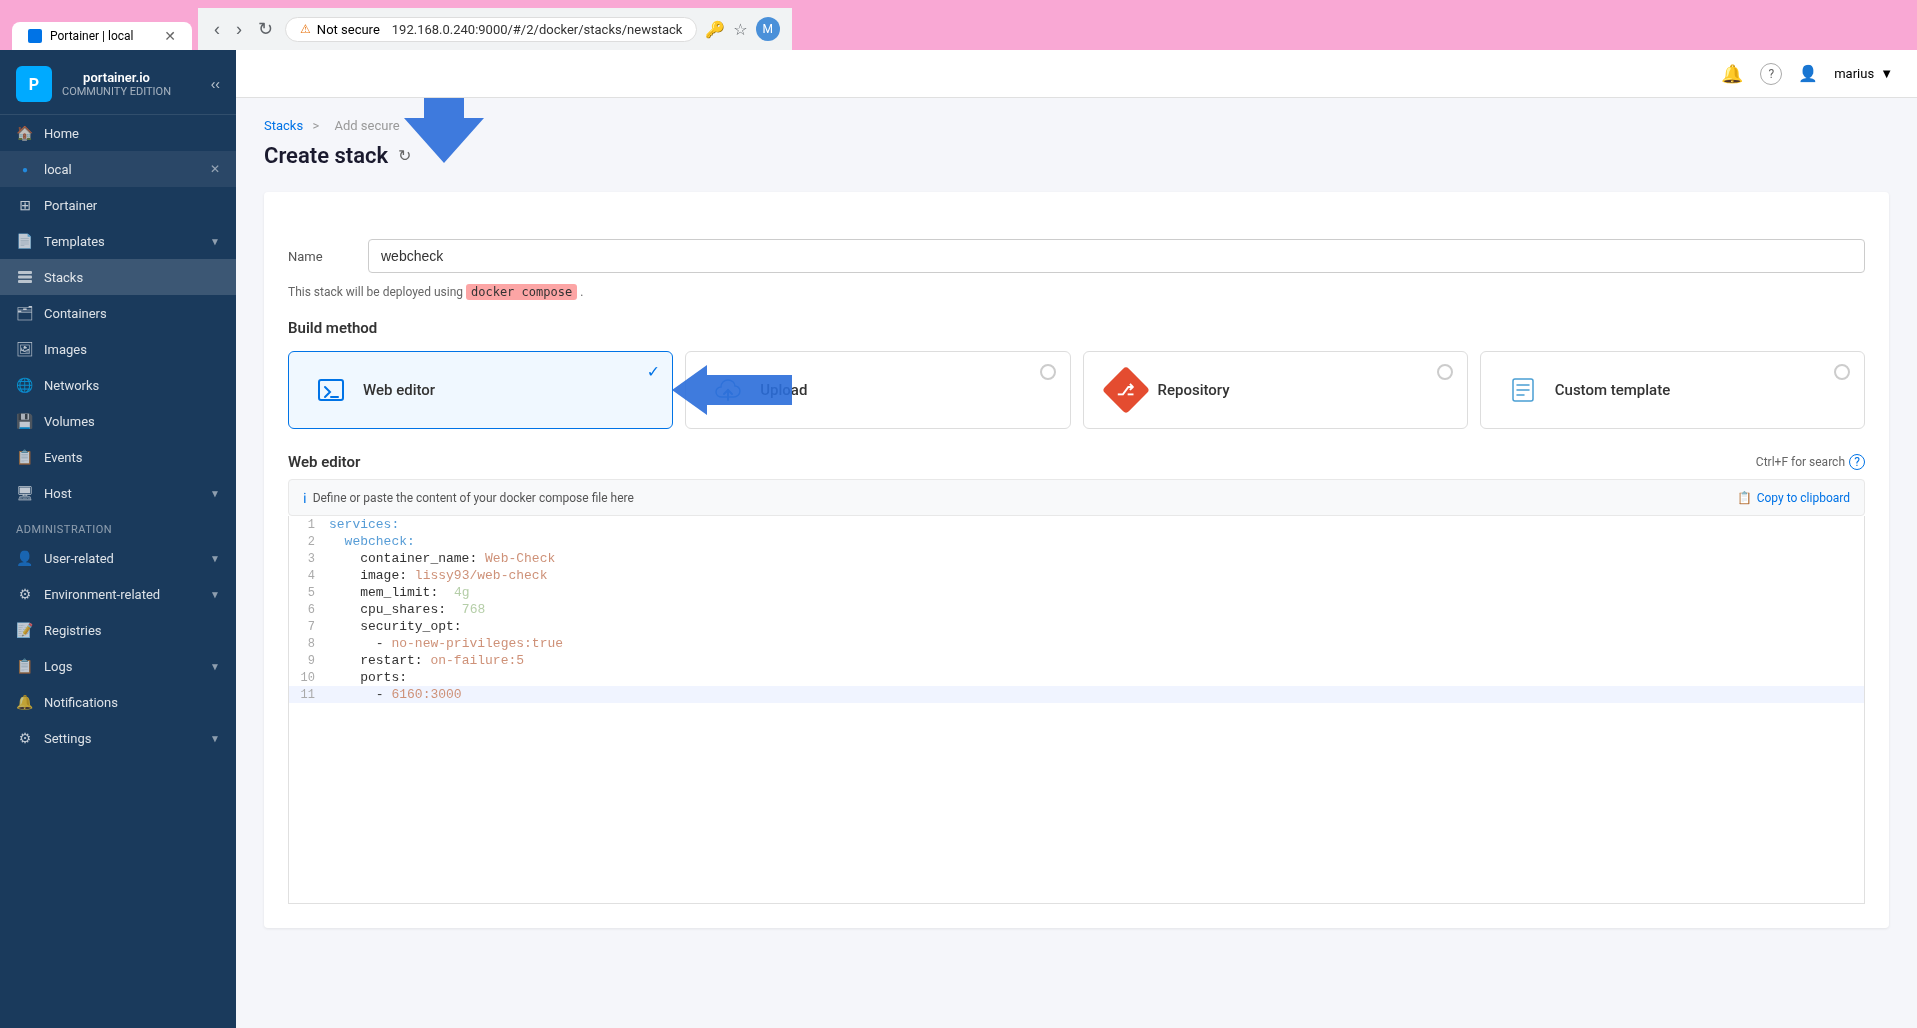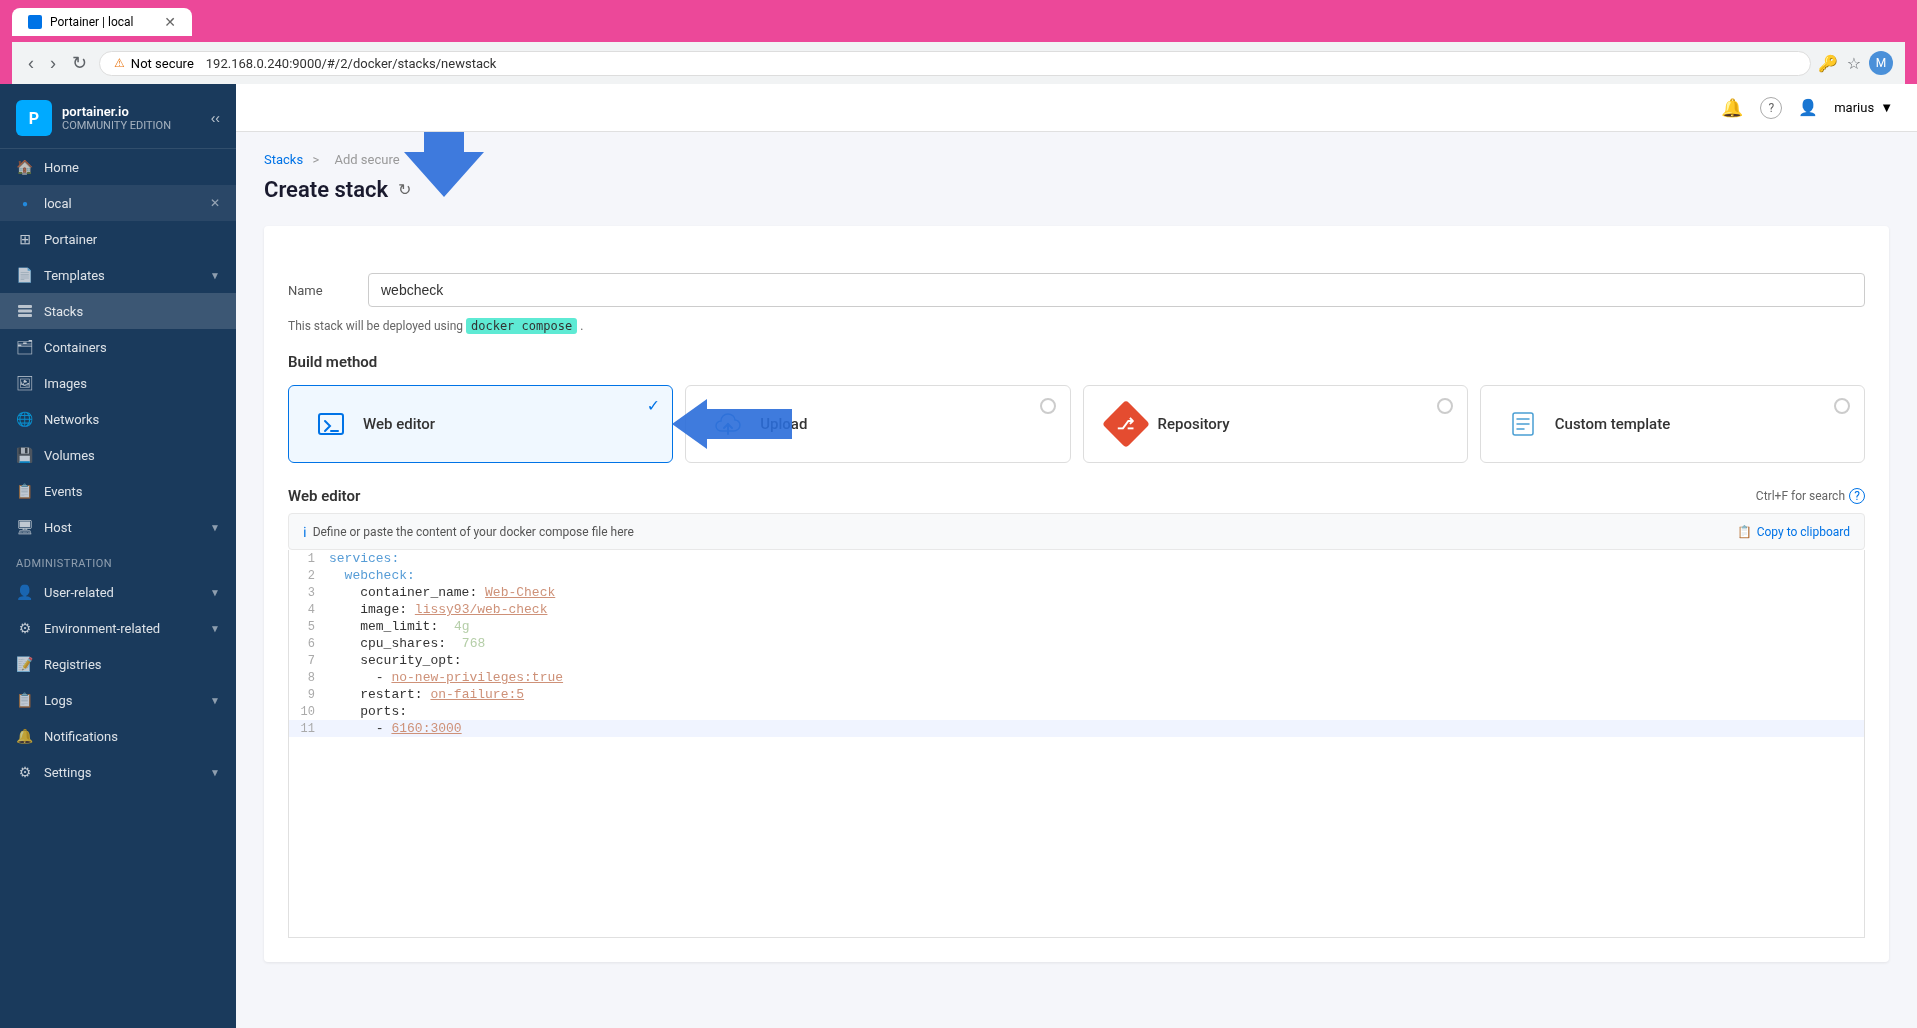--- a/index.html
+++ b/index.html
@@ -1,19 +1,19 @@
 <!DOCTYPE html>
 <html><head>
   <meta charset="utf-8">
   <style>
     * { box-sizing: border-box; margin: 0; padding: 0; }
     body { font-family: -apple-system, BlinkMacSystemFont, 'Segoe UI', Roboto, sans-serif; background: #f5f6fa; display: flex; flex-direction: column; height: 100vh; overflow: hidden; }
 
     
-    .browser-chrome { background: #ec4899; padding: 8px 12px 0; display: flex; flex-direction: column; gap: 6px; }
+    .browser-chrome { background: #f9a8d4; padding: 8px 12px 0; display: flex; gap: 6px; }
     .browser-tabs { display: flex; align-items: flex-end; gap: 2px; }
     .browser-tab { background: #fff; border-radius: 8px 8px 0 0; padding: 6px 16px; font-size: 12px; display: flex; align-items: center; gap: 8px; min-width: 180px; }
     .browser-tab .tab-favicon { width: 14px; height: 14px; background: #0073e6; border-radius: 2px; }
     .browser-tab .tab-close { margin-left: auto; cursor: pointer; color: #666; font-size: 14px; }
     .browser-toolbar { background: #f1f3f4; display: flex; align-items: center; gap: 8px; padding: 6px 12px; border-radius: 0; }
     .browser-nav-btn { background: none; border: none; cursor: pointer; color: #5f6368; font-size: 18px; padding: 4px; }
     .browser-nav-btn:disabled { opacity: 0.4; }
     .browser-address-bar { flex: 1; display: flex; align-items: center; background: #fff; border: 1px solid #ddd; border-radius: 20px; padding: 4px 14px; font-size: 13px; gap: 6px; }
     .browser-address-bar .lock-warning { color: #e8710a; font-size: 12px; }
     .browser-toolbar-right { display: flex; align-items: center; gap: 8px; }
@@ -52,21 +52,21 @@
     .page-title-refresh { color: #666; cursor: pointer; font-size: 16px; }
 
     
     .card { background: #fff; border-radius: 4px; box-shadow: 0 1px 3px rgba(0,0,0,0.08); padding: 24px; margin-bottom: 20px; }
 
     .name-row { display: flex; align-items: center; gap: 20px; margin-bottom: 12px; margin-top: 23px; }
     .name-label { font-size: 13px; color: #555; min-width: 60px; }
     .name-input { flex: 1; border: 1px solid #ccc; border-radius: 4px; padding: 8px 12px; font-size: 14px; color: #333; }
 
     .deploy-note { font-size: 12px; color: #666; margin-bottom: 20px; }
-    .deploy-note code { background: #5eead4; padding: 1px 5px; border-radius: 3px; font-family: monospace; font-size: 12px; color: #333; }
+    .deploy-note code { background: #fca5a5; padding: 1px 5px; border-radius: 3px; font-family: monospace; font-size: 12px; color: #333; }
 
     .build-method-label { font-size: 15px; font-weight: 600; color: #333; margin-bottom: 14px; }
 
     .build-methods { display: grid; grid-template-columns: 1fr 1fr 1fr 1fr; gap: 12px; margin-bottom: 24px; }
     .build-card { border: 1px solid #ddd; border-radius: 6px; padding: 20px 24px; display: flex; align-items: center; gap: 14px; cursor: pointer; position: relative; }
     .build-card.selected { border-color: #0073e6; background: #f0f8ff; }
     .build-card .bc-radio { position: absolute; top: 12px; right: 14px; width: 16px; height: 16px; border-radius: 50%; border: 2px solid #ccc; display: flex; align-items: center; justify-content: center; }
     .build-card .bc-check { position: absolute; top: 10px; right: 12px; color: #0073e6; font-size: 16px; }
     .bc-icon { width: 36px; height: 36px; display: flex; align-items: center; justify-content: center; font-size: 22px; }
     .bc-label { font-size: 15px; font-weight: 500; color: #333; }
@@ -92,21 +92,21 @@
     .we-info-text { font-size: 12px; color: #555; display: flex; align-items: center; gap: 6px; }
     .we-info-icon { color: #0073e6; font-size: 14px; }
     .copy-to-clipboard { color: #0073e6; font-size: 12px; cursor: pointer; display: flex; align-items: center; gap: 4px; }
 
     
     .code-editor { background: #fff; border: 1px solid #e0e0e0; border-top: none; }
     .code-line { display: flex; align-items: baseline; font-family: 'Courier New', Courier, monospace; font-size: 13px; padding: 1px 0; }
     .line-num { color: #aaa; min-width: 40px; text-align: right; padding-right: 14px; user-select: none; font-size: 12px; }
     .line-content { color: #333; }
     .line-content .kw { color: #569cd6; }
-    .line-content .str { color: #ce9178; text-decoration: underline; }
+    .line-content .str { color: #ce9178; }
     .line-content .val { color: #b5cea8; margin-left: 8px; }
     .code-cursor-line { background: #f0f4ff; }
 
     
     ::-webkit-scrollbar { width: 6px; }
     ::-webkit-scrollbar-track { background: #f1f1f1; }
     ::-webkit-scrollbar-thumb { background: #ccc; border-radius: 3px; }
   </style>
 </head>
 <body>
@@ -135,21 +135,21 @@
     </div>
   </div>
 </div>
 
 <div class="app">
 
   <div class="sidebar">
     <div class="sidebar-logo">
       <div class="sidebar-logo-icon">P</div>
       <div>
-        <div style="font-size:13px;font-weight:600;">portainer.io</div>
+        <div style="font-size:13px;font-weight:600;text-align:center;">portainer.io</div>
         <div style="font-size:11px;opacity:0.6;">COMMUNITY EDITION</div>
       </div>
       <button class="sidebar-collapse-btn">‹‹</button>
     </div>
 
     <div class="sidebar-item">
       <span class="si-icon">🏠</span>
       <span>Home</span>
     </div>
 

